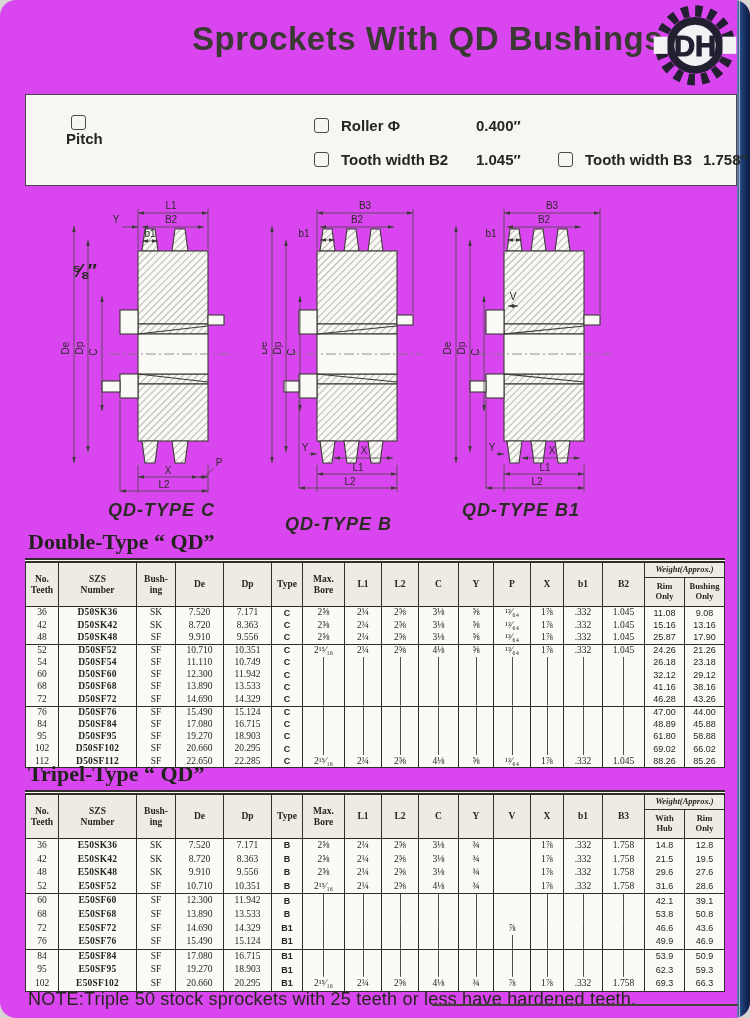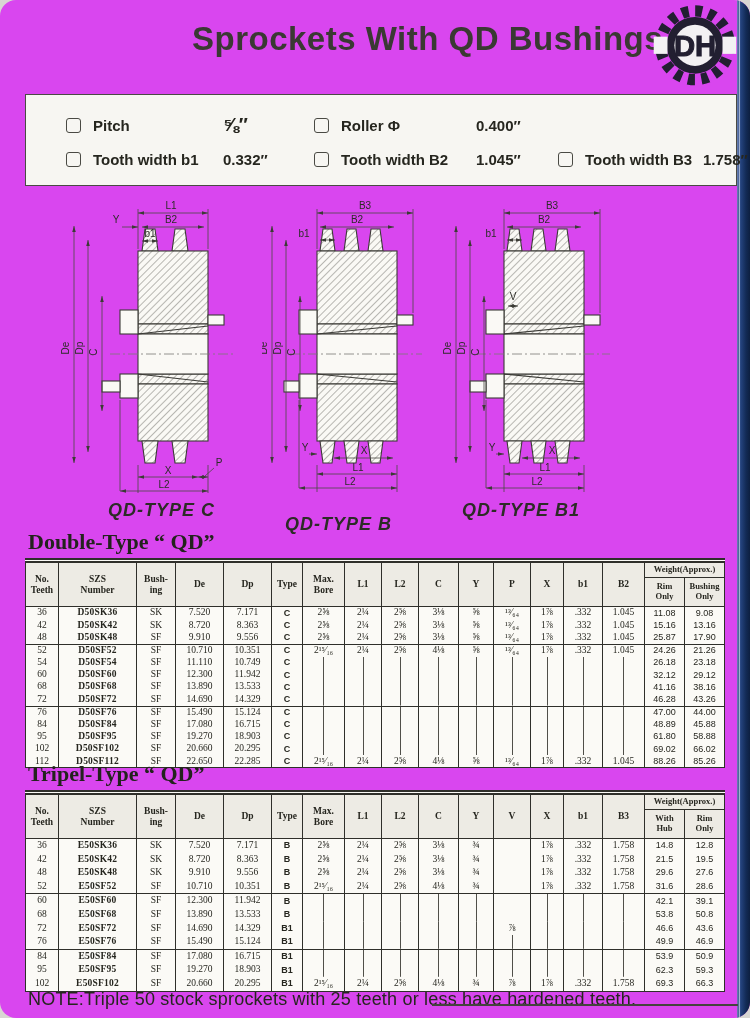--- a/index.html
+++ b/index.html
@@ -13,21 +13,21 @@
   .page-title{position:absolute;left:192px;top:20px;font-size:33px;font-weight:bold;
         letter-spacing:.5px;color:#3a3933;white-space:nowrap;}
   
   .logo{position:absolute;left:650px;top:4px;width:90px;height:86px;}
   
   .specbox{position:absolute;left:25px;top:94px;width:710px;height:90px;border:1.6px solid #4a4a44;background:#f7f6f2;}
   .spec-item{position:absolute;display:flex;align-items:center;height:20px;}
   .cb{display:inline-block;width:13px;height:13px;border:1.6px solid #4a4a44;border-radius:3px;margin-right:12px;flex:0 0 13px;background:#f7f6f2;}
   .slabel{font-weight:bold;font-size:15px;}
   .sval{font-weight:bold;font-size:15px;white-space:nowrap;}
-  .s1{left:40px;top:20px;} .s1 .slabel{flex:0 0 130px;}
+  .s1{left:40px;top:20px;flex-direction:column;} .s1 .slabel{flex:0 0 130px;}
   .s1 .sval{font-size:19px;}
   .s2{left:288px;top:20px;} .s2 .slabel{flex:0 0 135px;}
   .s3{left:40px;top:54px;}  .s3 .slabel{flex:0 0 130px;}
   .s4{left:288px;top:54px;} .s4 .slabel{flex:0 0 135px;}
   .s5{left:532px;top:54px;} .s5 .slabel{flex:0 0 118px;}
   
   .drawblock{position:absolute;top:196px;}
   .db-c{left:58px;width:200px;}  .db-b{left:262px;width:170px;}  .db-b1{left:442px;width:185px;}
   .draw{display:block;width:100%;height:auto;}
   .caption{position:absolute;top:500px;font-style:italic;font-weight:bold;font-size:18px;color:#2c2c26;letter-spacing:1px;white-space:nowrap;}
@@ -36,21 +36,21 @@
   
   .tbl-title{position:absolute;left:28px;font-size:22px;font-weight:bold;
         font-family:"Liberation Serif","DejaVu Serif",serif;color:#23231d;}
   .tt1{top:529px;} .tt2{top:761px;}
   .qd{position:absolute;left:25px;border-collapse:collapse;table-layout:fixed;width:700px;
         border:1.6px solid #2f2f2a;border-top:5px double #2f2f2a;background:#fbfaf6;}
   .qd1{top:558px;} .qd2{top:790px;}
   .qd th,.qd td{border-left:1px solid #2f2f2a;border-right:1px solid #2f2f2a;text-align:center;overflow:hidden;}
   .qd thead th{border-bottom:1px solid #2f2f2a;background:#edebe4;font-family:"Liberation Serif","DejaVu Serif",serif;
         font-size:9.5px;font-weight:bold;white-space:pre-line;line-height:1.15;padding:2px 0;}
-  .qd thead th.wgroup{font-size:8.5px;padding:1px 0;height:12px;}
+  .qd thead th.wgroup{font-size:8.5px;padding:1px 0;height:12px;font-style:italic;}
   .qd thead tr.sub th{font-size:8.5px;height:24px;}
   .qd tbody td{font-family:"Liberation Serif","DejaVu Serif",serif;font-size:9.5px;padding:0;line-height:1;}
   .qd1 tbody td{height:12.2px;} .qd2 tbody td{height:13.6px;}
   .qd tbody td.c-type{font-family:"Liberation Sans",sans-serif;font-size:9px;font-weight:bold;}
   .qd tbody td.c-wt{font-family:"Liberation Sans",sans-serif;font-size:9px;}
   .qd tbody td.c-szs{font-weight:bold;letter-spacing:.2px;}
   .qd tbody tr.gbreak td{border-bottom:1.3px solid #2f2f2a;}
   .qd td.vline{background:linear-gradient(#504f49,#504f49) center / 1px 100% no-repeat;}
   
   .note{position:absolute;left:28px;top:989px;font-size:18px;color:#26261f;letter-spacing:.2px;}
@@ -77,25 +77,20 @@
   <div class="specbox">
     <div class="spec-item s1">
       <span class="cb"></span>
       <span class="slabel">Pitch</span>
       <span class="sval">⅝″</span>
     </div>
     <div class="spec-item s2">
       <span class="cb"></span>
       <span class="slabel">Roller Φ</span>
       <span class="sval">0.400″</span>
-    </div>
-    <div class="spec-item s3">
-      <span class="cb"></span>
-      <span class="slabel">Tooth width b1</span>
-      <span class="sval">0.332″</span>
     </div>
     <div class="spec-item s4">
       <span class="cb"></span>
       <span class="slabel">Tooth width B2</span>
       <span class="sval">1.045″</span>
     </div>
     <div class="spec-item s5">
       <span class="cb"></span>
       <span class="slabel">Tooth width B3</span>
       <span class="sval">1.758″</span>

